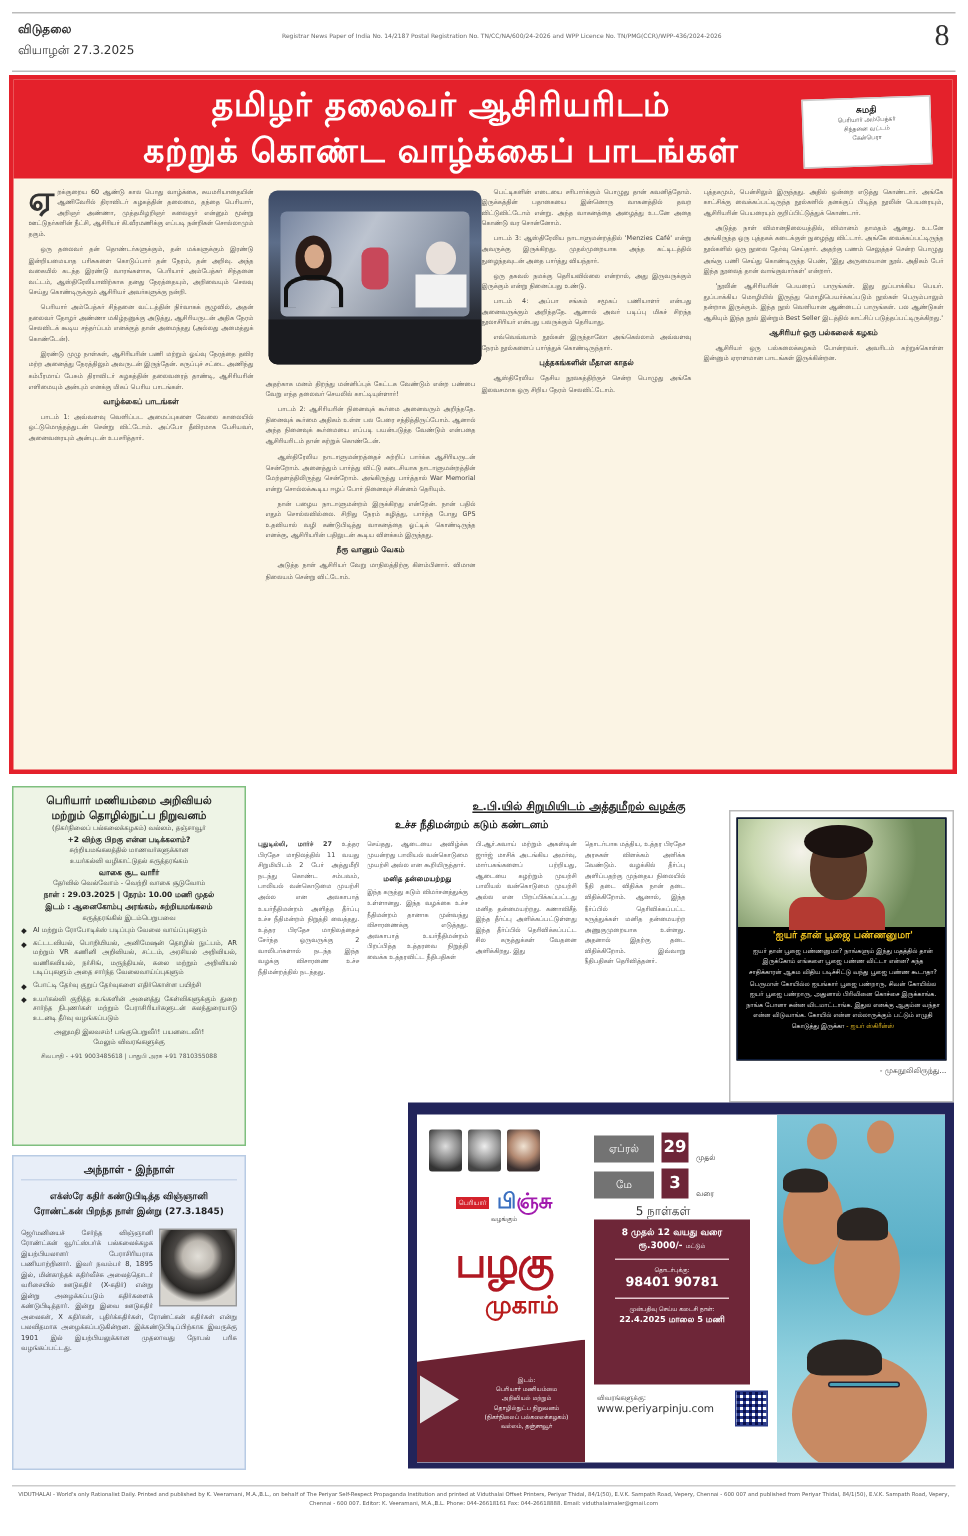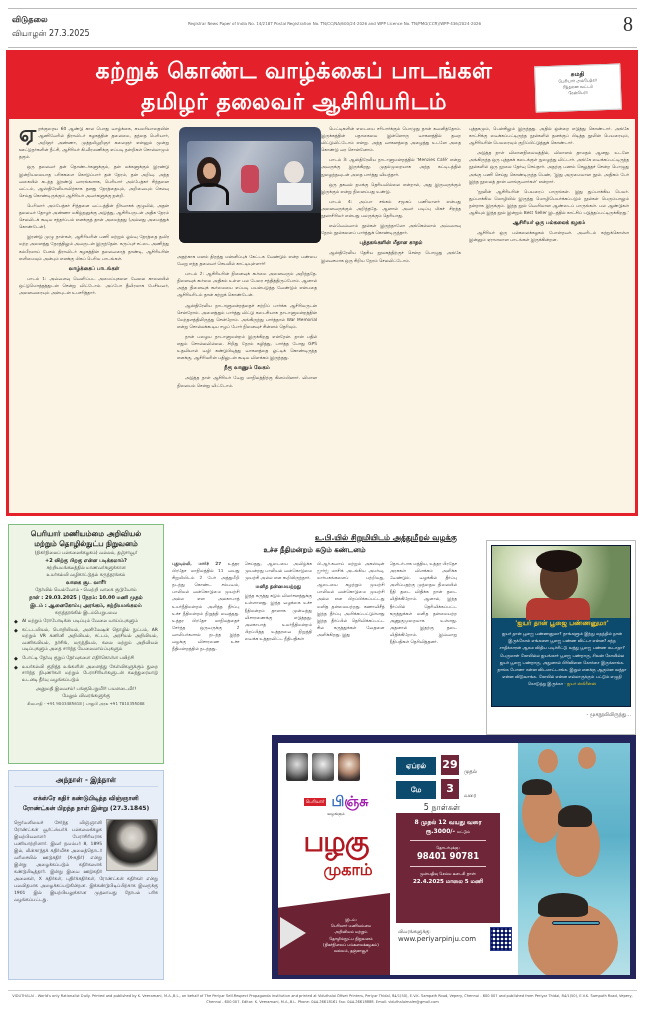--- a/index.html
+++ b/index.html
@@ -61,21 +61,21 @@
   .court { position: absolute; left: 172px; top: 532px; width: 285px; height: 180px; }
   .ct-kicker { text-align: right; font-size: 7.5px; font-weight: bold; color: #222; text-decoration: underline; line-height: 12px; }
   .ct-head { text-align: center; font-size: 12px; font-weight: bold; color: #222; line-height: 18px; letter-spacing: -0.5px; white-space: nowrap; border-bottom: 1px solid #aaa; }
   .ct-sub { text-align: center; font-size: 7px; font-weight: bold; color: #222; line-height: 12px; }
   .ct-cols { display: flex; gap: 5px; margin-top: 4px; }
   .ct-cols .cc { flex: 1; font-size: 4.3px; line-height: 7.1px; color: #444; text-align: justify; height: 112px; overflow: hidden; }
   .ct-cols h5 { font-size: 4.8px; text-align: center; color: #222; margin: 2px 0; }
 
   
   .meme { position: absolute; left: 486px; top: 540px; width: 150px; height: 195px; border: 1px solid #bbb; padding: 4px; background: #fff; }
-  .meme-inner { width: 140px; height: 162px; background: #0c4a6e; border: 1px solid #0d1a36; position: relative; overflow: hidden; }
+  .meme-inner { width: 140px; height: 162px; background: #000000; border: 1px solid #0d1a36; position: relative; overflow: hidden; }
   .meme-photo { position: absolute; left: 0; top: 0; width: 140px; height: 72px; background: radial-gradient(circle at 30% 30%, #f4f2ea 0%, #c9d8b0 30%, #6f8a5a 70%); }
   .meme-face { position: absolute; left: 48px; top: 10px; width: 38px; height: 44px; border-radius: 50% 50% 45% 45%; background: #5b3a2a; }
   .meme-head { position: absolute; left: 44px; top: 4px; width: 46px; height: 22px; border-radius: 50%; background: #1b1210; }
   .meme-shirt { position: absolute; left: 34px; top: 52px; width: 64px; height: 22px; border-radius: 10px 10px 0 0; background: #b43a32; }
   .meme-cap { position: absolute; left: 0; top: 72px; width: 140px; text-align: center; font-size: 6.5px; font-weight: bold; color: #f3c623; line-height: 10px; }
   .meme-text { position: absolute; left: 5px; top: 84px; width: 130px; font-size: 4.2px; line-height: 7.2px; color: #f2f2f2; text-align: center; }
   .meme-text .hl { color: #f3c623; }
   .meme-src { text-align: right; font-size: 5px; color: #444; margin-top: 4px; }
 
   
@@ -92,21 +92,21 @@
   .ad-brand .brand-name .r { color: #a21caf; }
   .ad-brand .presents { display: block; font-size: 4px; color: #333; }
   .ad-big1 { position: absolute; left: 6px; top: 82px; width: 104px; text-align: center; font-size: 28px; font-weight: bold; color: #b01822; line-height: 34px; letter-spacing: -1px; }
   .ad-big2 { position: absolute; left: 30px; top: 116px; width: 80px; text-align: center; font-size: 16px; font-weight: bold; color: #b91c1c; line-height: 22px; }
   .ad-venue { position: absolute; left: 0; top: 150px; width: 112px; height: 82px; background: #6b2232; clip-path: polygon(0 18%, 100% 0, 100% 100%, 0 100%); }
   .ad-venue .megaphone { position: absolute; left: 2px; top: 24px; width: 0; height: 0; border-top: 16px solid transparent; border-bottom: 16px solid transparent; border-left: 26px solid #e5e5e5; }
   .ad-venue .vtext { position: absolute; left: 38px; top: 24px; width: 70px; font-size: 4px; color: #fff; line-height: 6.2px; text-align: center; }
 
   .ad-dates { position: absolute; left: 118px; top: 12px; width: 120px; }
   .date-row { display: flex; align-items: flex-end; gap: 5px; margin-bottom: 4px; }
-  .date-month { width: 40px; height: 18px; background: #0c4a6e; color: #fff; font-size: 7px; text-align: center; line-height: 18px; font-weight: bold; }
+  .date-month { width: 40px; height: 18px; background: #737373; color: #fff; font-size: 7px; text-align: center; line-height: 18px; }
   .date-day { width: 18px; height: 20px; background: #6e2638; color: #fff; font-size: 11px; font-weight: bold; text-align: center; line-height: 20px; }
   .date-suffix { font-size: 5px; color: #333; }
   .ad-days { text-align: center; font-size: 8px; color: #333; margin: 0 0 2px 6px; width: 80px; }
   .ad-info { position: absolute; left: 118px; top: 70px; width: 104px; height: 110px; background: #6e2638; color: #fff; text-align: center; padding: 4px 2px; }
   .ad-info .age { font-size: 6px; font-weight: bold; line-height: 9px; }
   .ad-info .fee { font-size: 6px; font-weight: bold; line-height: 9px; }
   .ad-info .fee small { font-size: 4px; font-weight: normal; }
   .ad-info hr { border: none; border-top: 1px solid #e6c9cf; margin: 4px 12px; }
   .ad-info .lbl { font-size: 4px; line-height: 6px; }
   .ad-info .phone { font-size: 8.5px; font-weight: bold; line-height: 11px; }
@@ -133,22 +133,22 @@
     <div class="name">விடுதலை</div>
     <div>வியாழன் 27.3.2025</div>
   </div>
   <div class="mh-center">Registrar News Paper of India No. 14/2187     Postal Registration No. TN/CC/NA/600/24-2026 and WPP Licence No. TN/PMG(CCR)/WPP-436/2024-2026</div>
   <div class="mh-page">8</div>
 </header>
 
 <section class="main-article">
   <div class="banner">
     <div class="banner-title">
+      <div>தமிழர் தலைவர் ஆசிரியரிடம்</div>
       <div>கற்றுக் கொண்ட வாழ்க்கைப் பாடங்கள்</div>
-      <div>தமிழர் தலைவர் ஆசிரியரிடம்</div>
     </div>
     <div class="author-card">
       <div class="aname">சுமதி</div>
       <div class="arole">பெரியார் அம்பேத்கர்</div>
       <div class="arole">சிந்தனை வட்டம்</div>
       <div class="arole">கேன்பெரா</div>
     </div>
   </div>
 
   <div class="col c1">

